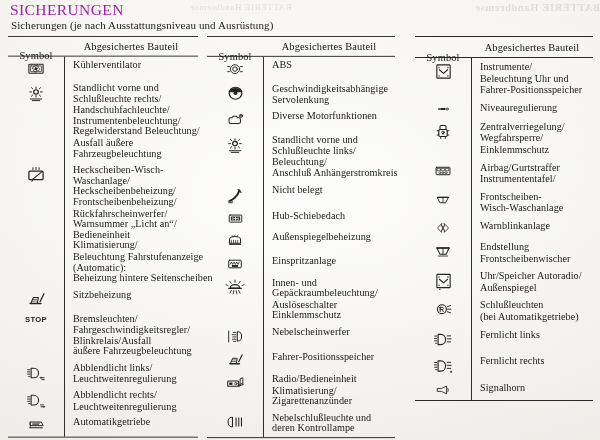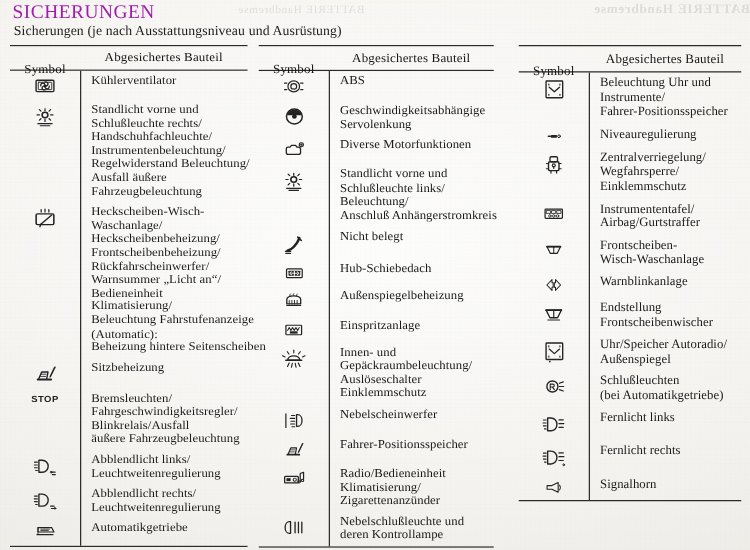--- a/index.html
+++ b/index.html
@@ -503,22 +503,22 @@
           <div class="vline"></div>
           <div class="row">
             <div class="cell-sym">
               <svg class="ico" width="19" height="19" viewBox="0 0 24 24" fill="none" stroke="currentColor" stroke-width="1.5" stroke-linecap="round" stroke-linejoin="round">
                 <rect x="3.6" y="3.6" width="16.8" height="16.8" rx="0.8" stroke-width="1.4"></rect>
                 <path d="M6.8 9.8 12 14.4l5.2-4.6" stroke-width="1.3"></path>
                 <path d="M6.4 6.6v.9M17.6 6.6v.9M6.4 17v.9M17.6 17v.9" stroke-width="1.2"></path>
               </svg>
             </div>
             <div class="cell-txt">
+              <div>Instrumente/</div>
               <div>Beleuchtung Uhr und</div>
-              <div>Instrumente/</div>
               <div>Fahrer-Positionsspeicher</div>
             </div>
           </div>
           <div class="row">
             <div class="cell-sym">
               <svg class="ico" width="21" height="12" viewBox="0 0 24 24" fill="none" stroke="currentColor" stroke-width="1.5" stroke-linecap="round" stroke-linejoin="round">
                 <path d="M2.4 12h3.2" stroke-width="2.6"></path>
                 <rect x="6.6" y="9.8" width="9.4" height="4.4" rx="0.8" fill="currentColor" stroke="none"></rect>
                 <circle cx="19.4" cy="12" r="2.2" stroke-width="1.5"></circle>
               </svg>
@@ -550,22 +550,22 @@
                 <rect x="1.6" y="6.4" width="20.8" height="11.2" rx="1" stroke-width="1.5"></rect>
                 <rect x="3.6" y="8.2" width="4.6" height="3.4" stroke-width="1"></rect>
                 <rect x="9.8" y="8.2" width="4.6" height="3.4" stroke-width="1"></rect>
                 <rect x="16" y="8.2" width="4.6" height="3.4" stroke-width="1"></rect>
                 <circle cx="7.4" cy="14.6" r="1.5" stroke-width="1"></circle>
                 <circle cx="12" cy="14.6" r="1.5" stroke-width="1"></circle>
                 <circle cx="16.6" cy="14.6" r="1.5" stroke-width="1"></circle>
               </svg>
             </div>
             <div class="cell-txt">
+              <div>Airbag/Gurtstraffer</div>
               <div>Instrumententafel/</div>
-              <div>Airbag/Gurtstraffer</div>
             </div>
           </div>
           <div class="row">
             <div class="cell-sym">
               <svg class="ico" width="20" height="15" viewBox="0 0 24 24" fill="none" stroke="currentColor" stroke-width="1.5" stroke-linecap="round" stroke-linejoin="round">
                 <path d="M3.4 8.6h17.2l-4.3 8.6H7.7z" stroke-width="1.5"></path>
                 <path d="M12 9.4v7.6" stroke-width="1.3"></path>
                 <path d="M3.4 8.6h17.2" stroke-width="2.2"></path>
               </svg>
             </div>

